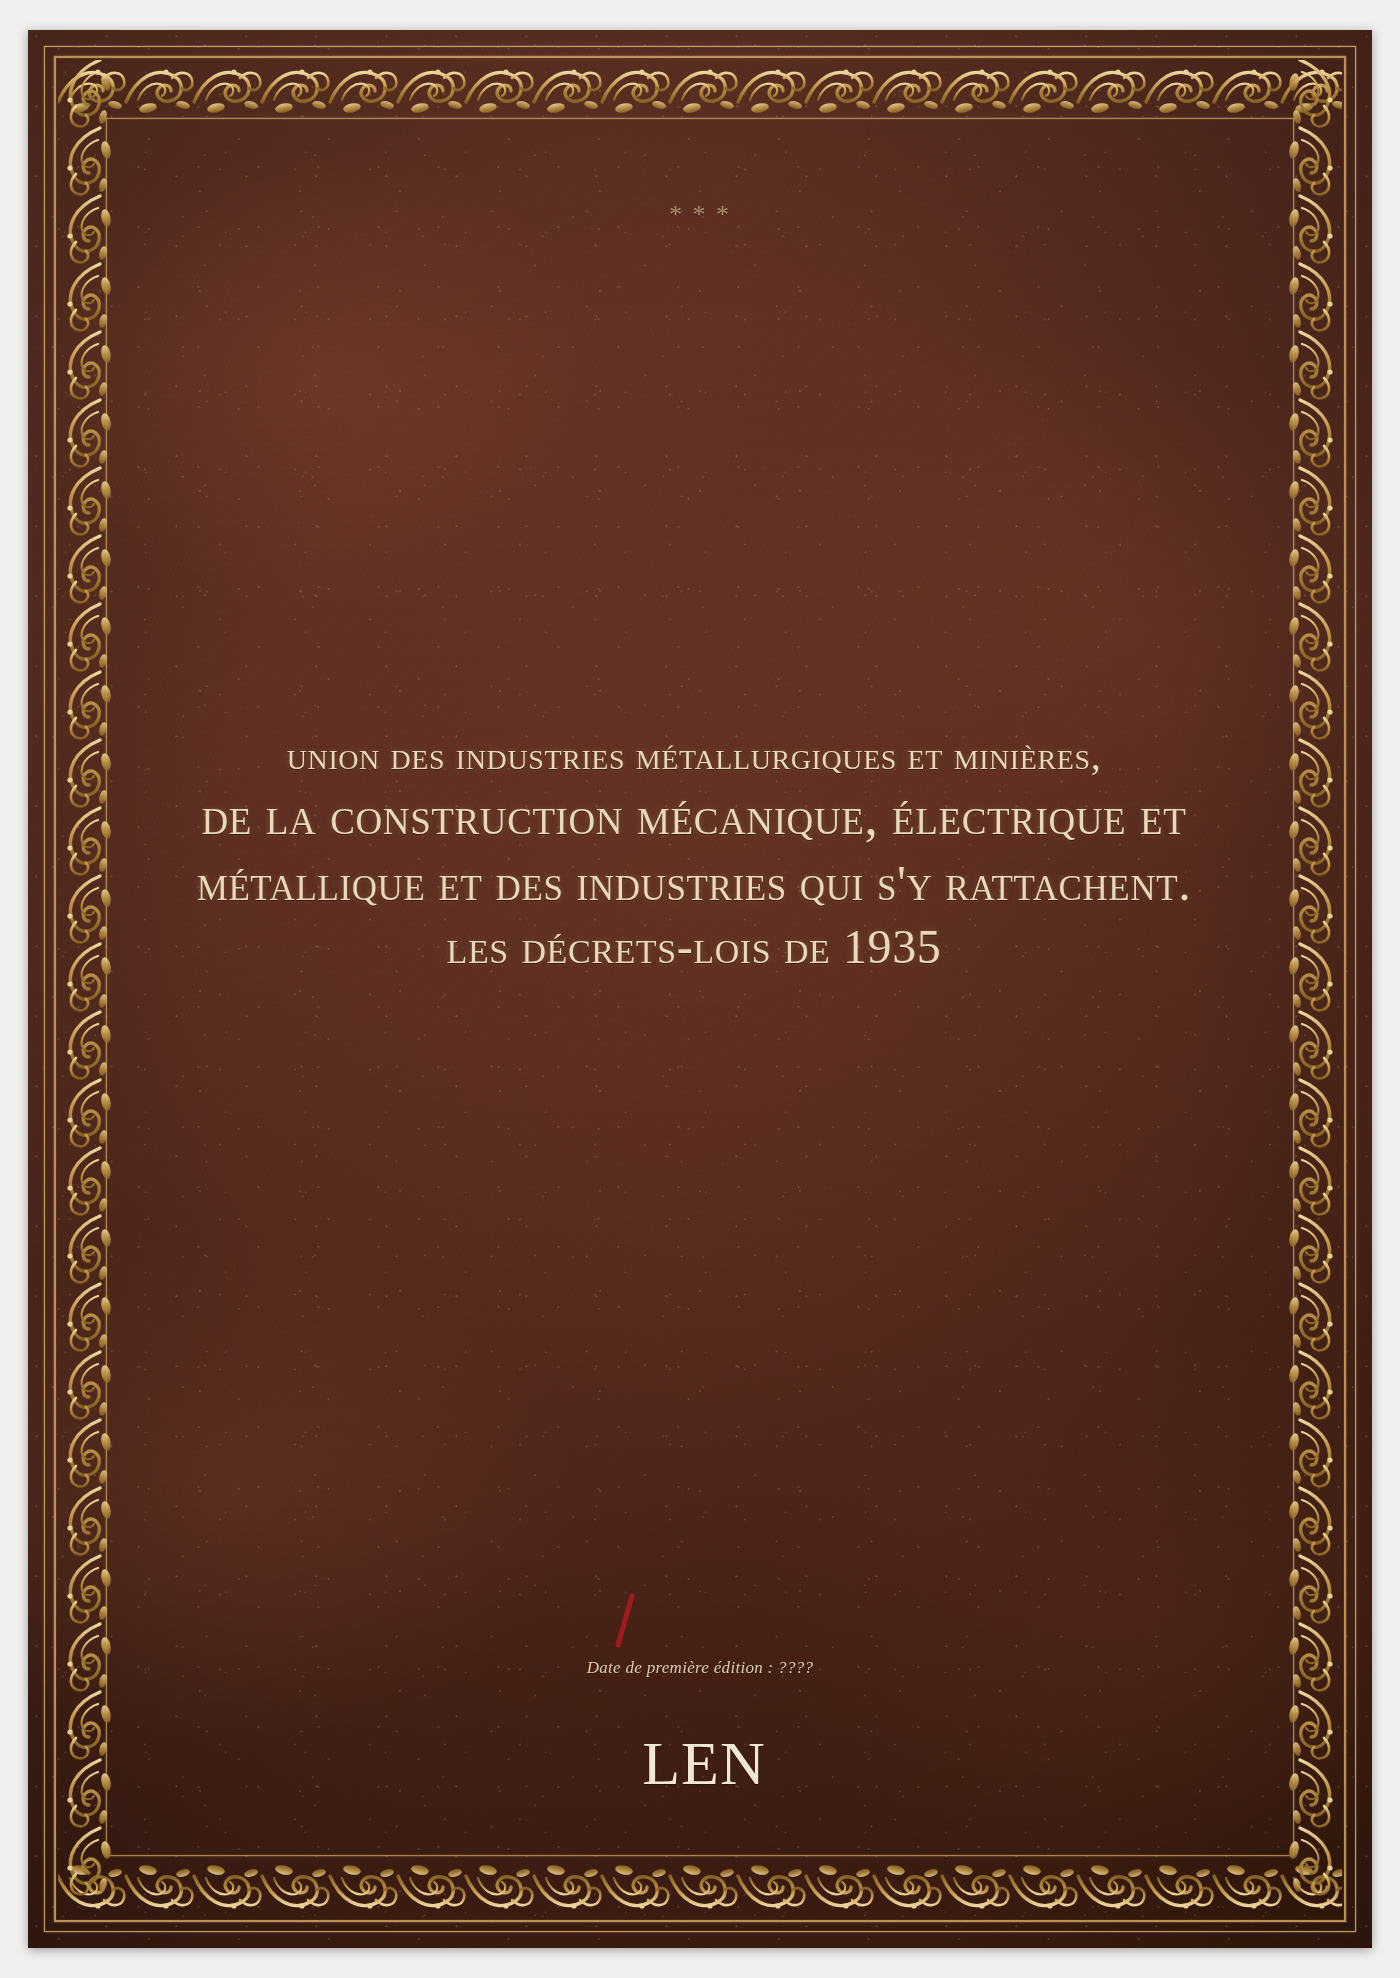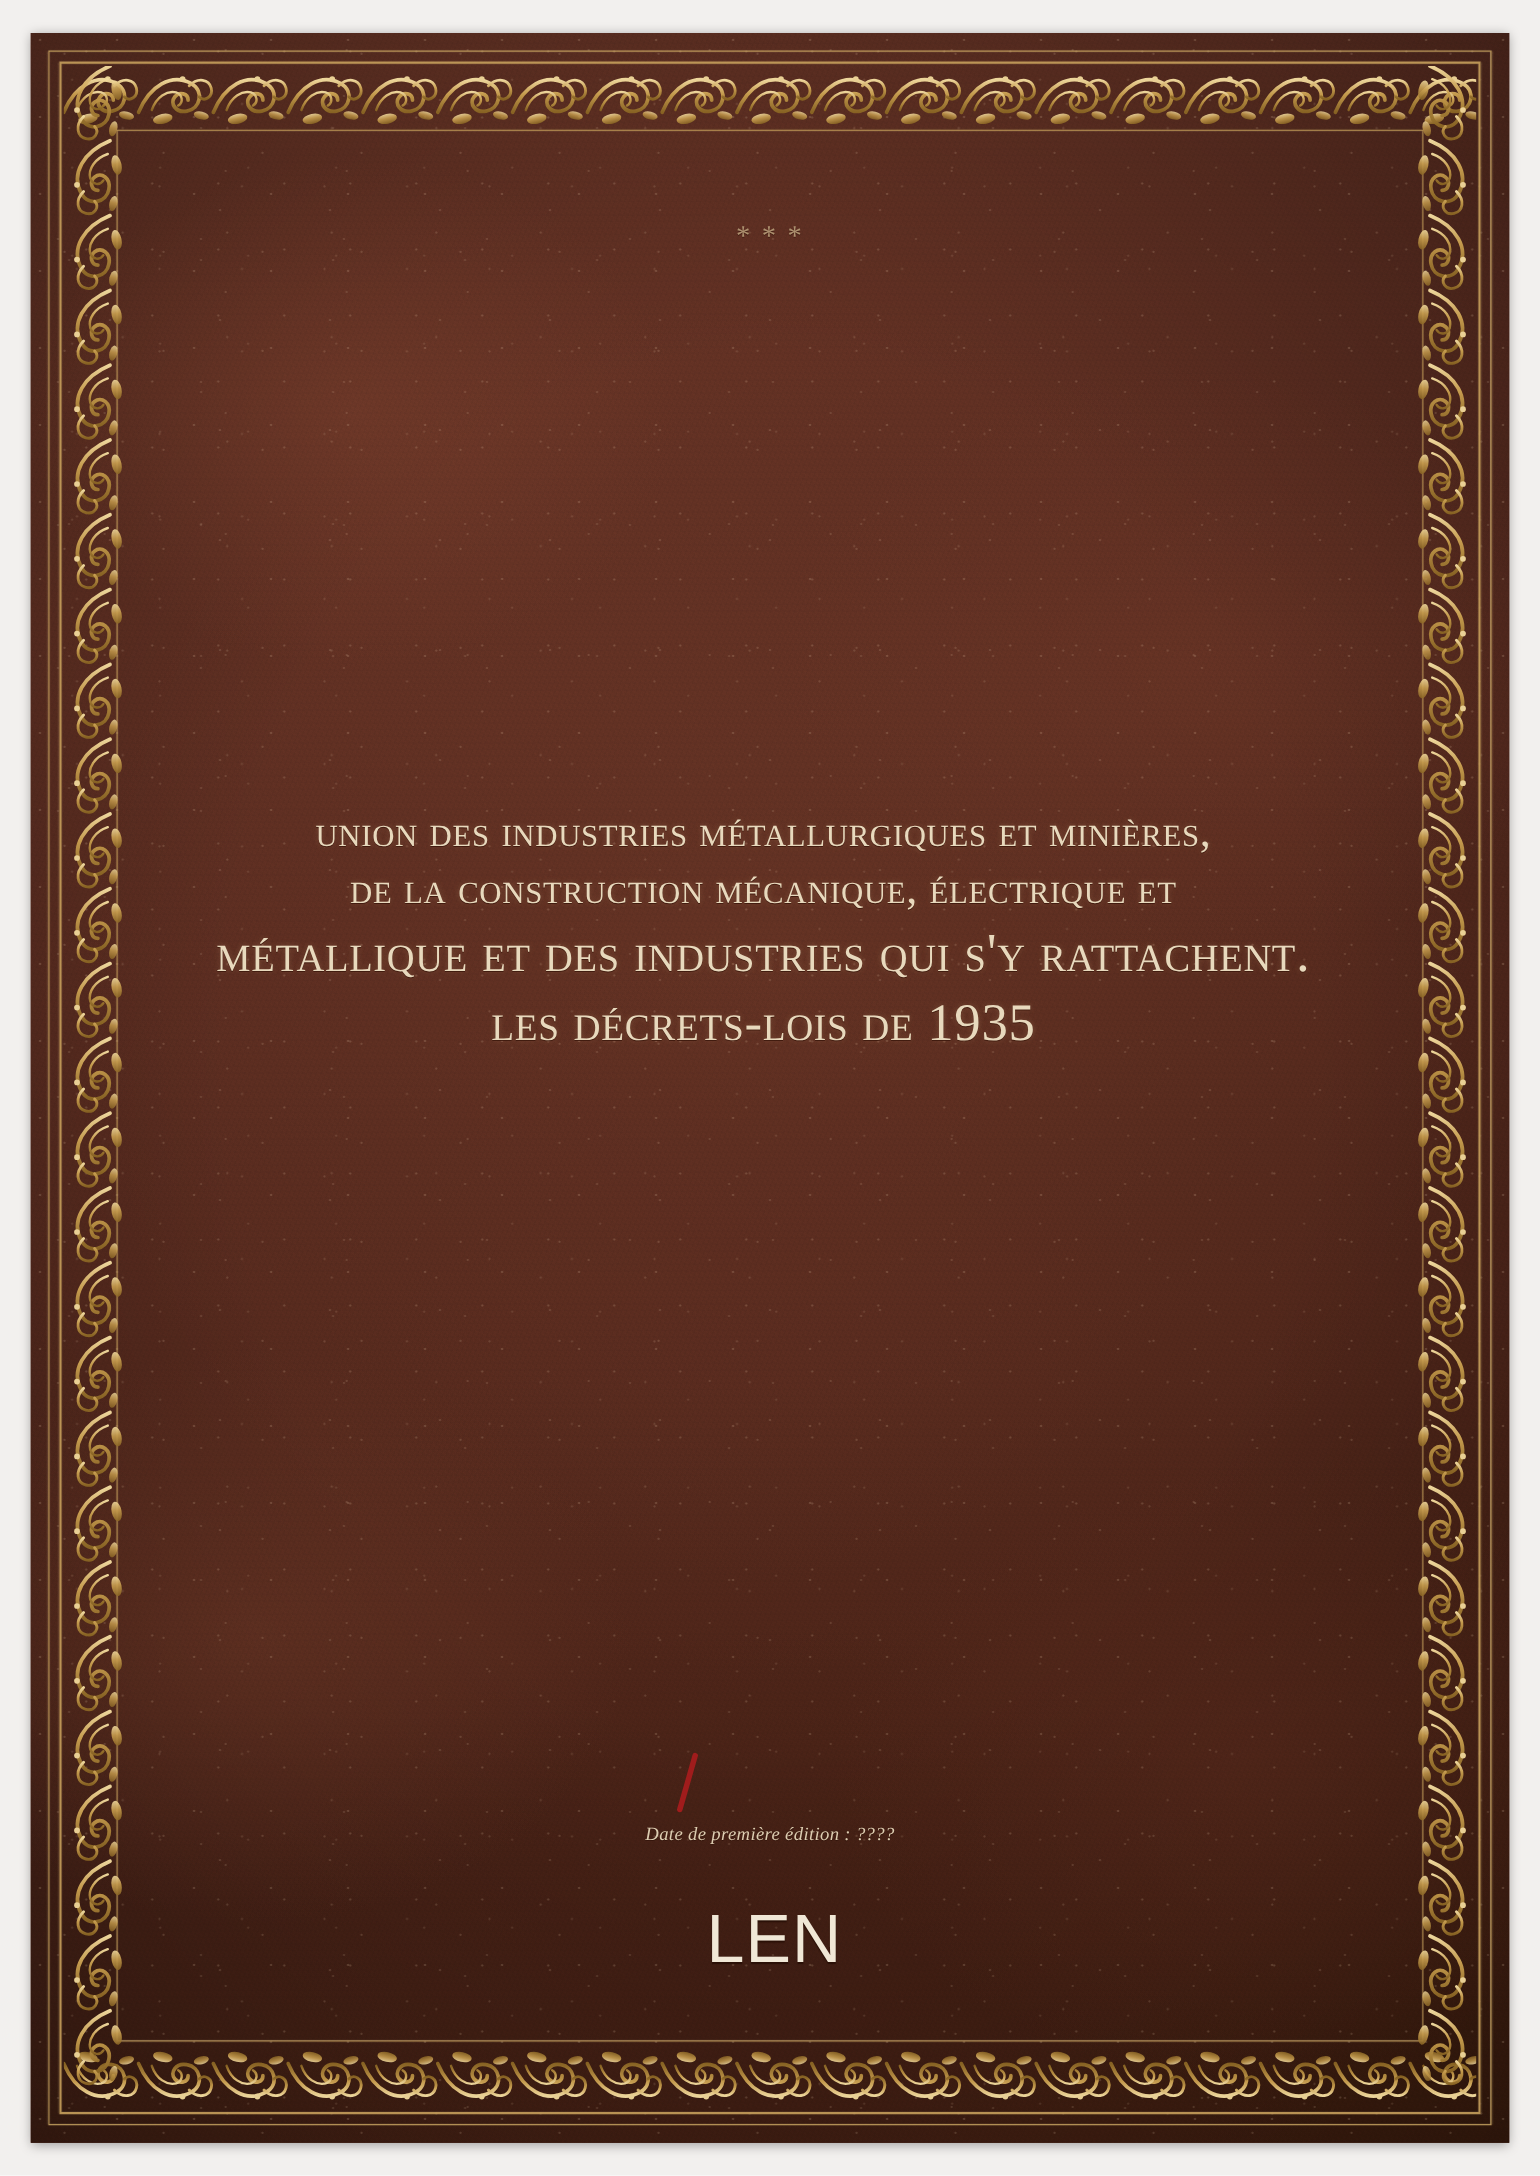--- a/index.html
+++ b/index.html
@@ -118,21 +118,21 @@
     color: #e8d9bd;
     font-size: 41px;
     line-height: 1.30;
     letter-spacing: 0.6px;
     text-shadow:
       0 1px 0 rgba(60,24,12,0.85),
       0 0 6px rgba(255,220,160,0.18);
     white-space: nowrap;
   }
   .title-line.t1 { font-size: 40px; }
-  .title-line.t2 { font-size: 40px; }
+  .title-line.t2 { font-size: 53px; }
   .title-line.t3 { font-size: 50px; }
   .title-line.t4 { font-size: 48px; }
 
   .asterisks {
     position: absolute;
     top: 170px;
     left: 0;
     right: 0;
     text-align: center;
     color: #c8b189;
@@ -159,21 +159,21 @@
 
   .logo {
     position: absolute;
     left: 0;
     right: 0;
     bottom: 150px;
     text-align: center;
     height: 70px;
   }
   .logo-text {
-    font-family: Liberation Sans, sans-serif;
+    font-family: Liberation Serif, serif;
     font-size: 62px;
     font-weight: 400;
     letter-spacing: 1px;
     color: #f0e7d6;
     text-shadow: 0 1px 1px rgba(40,14,6,0.9);
     display: inline-block;
     position: relative;
     padding-left: 8px;
   }
   .logo-slash {

